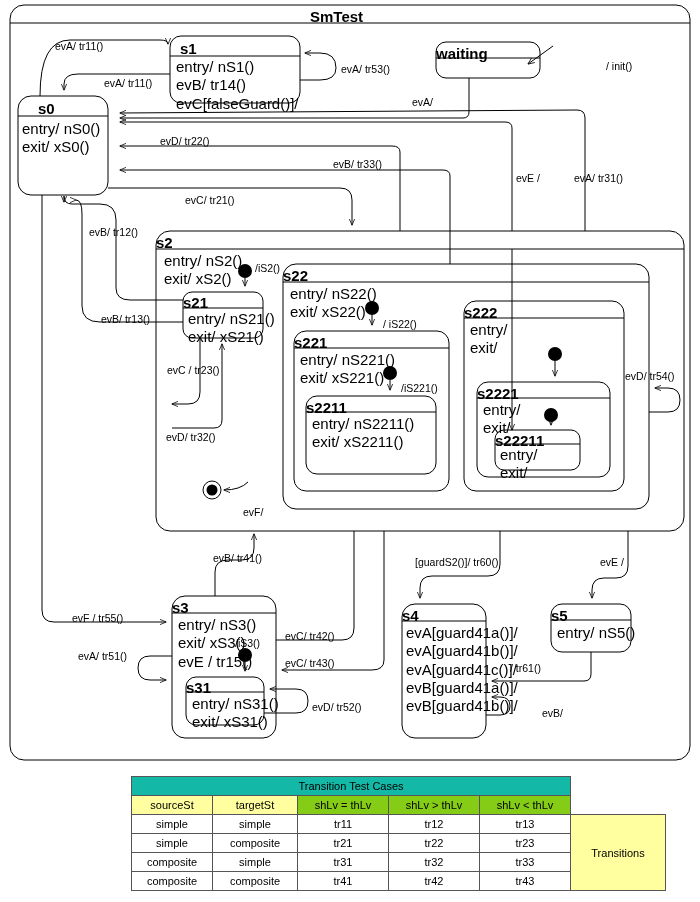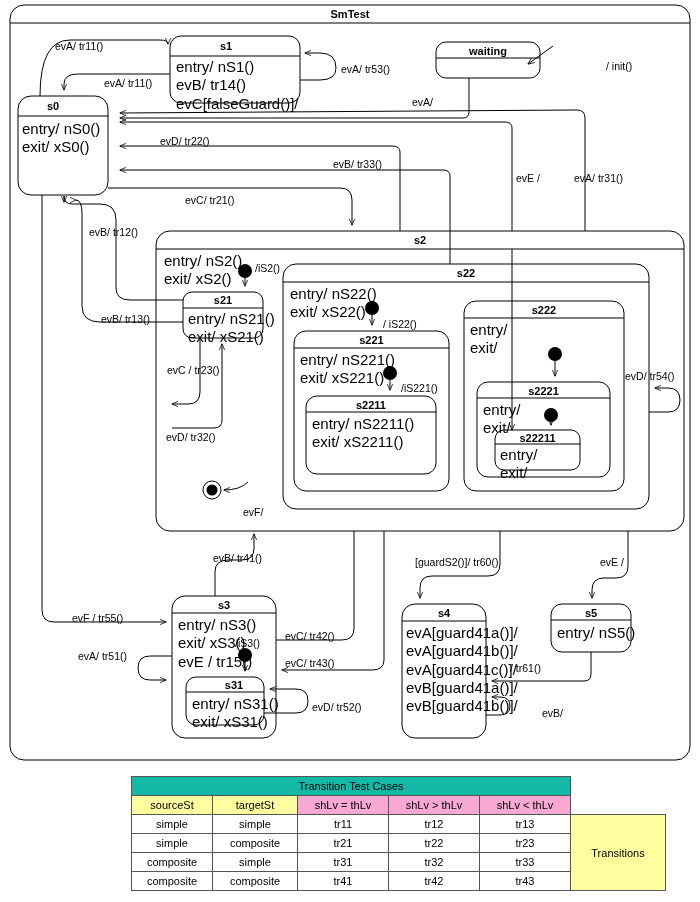--- a/index.html
+++ b/index.html
@@ -1,27 +1,27 @@
 <!DOCTYPE html>
 <html><head>
 <meta charset="utf-8">
 <title>SmTest State Machine</title>
 <style>
   html,body{margin:0;padding:0;background:#ffffff;}
   body{font-family:"Liberation Sans","DejaVu Sans",sans-serif;}
   #canvas{position:relative;width:700px;height:902px;overflow:hidden;background:#fff;}
   svg.layer{position:absolute;left:0;top:0;width:700px;height:902px;}
   .lbl{position:absolute;font-size:10.5px;color:#000;white-space:nowrap;line-height:1.18;}
-  .stname{position:absolute;font-size:11px;font-weight:bold;color:#000;white-space:nowrap;text-align:center;}
+  .stname{position:absolute;font-size:15px;font-weight:bold;color:#000;white-space:nowrap;text-align:left;}
   .body{position:absolute;font-size:15px;color:#000;white-space:pre;line-height:1.22;}
   
   #ttable{position:absolute;left:131px;top:776px;border-collapse:collapse;font-size:11px;}
   #ttable td{border:1px solid #555;padding:1px 4px;text-align:center;height:16px;}
   .hdr-y{background:#ffffa0;font-weight:normal;}
-  .hdr-b{background:#f9a8d4;}
+  .hdr-b{background:#84cc16;}
   .cell-w{background:#ffffff;}
   .trans-cell{background:#ffffa0;width:86px;}
   .title-cell{background:#14b8a6;}
 </style>
 </head>
 <body>
 
 <div id="canvas">
 
   <svg class="layer" viewBox="0 0 700 902">
@@ -152,26 +152,26 @@
 
       <path d="M 591,652 L 591,674 Q 591,681 584,681 L 492,681" marker-end="url(#ah)"></path>
 
       <path d="M 486,715 L 500,715 Q 510,715 510,706 Q 510,697 500,697 L 492,697" marker-end="url(#ah)"></path>
 
     </g>
   </svg>
 
   <div class="stname" style="left:310px;top:8px;width:80px;">SmTest</div>
 
-  <div class="stname" style="left:162px;top:40px;width:128px;">s1</div>
+  <div class="stname" style="left:180px;top:40px;width:128px;">s1</div>
   <div class="body" style="left:176px;top:58px;">entry/ nS1()
 evB/ tr14()
 evC[falseGuard()]/</div>
 
-  <div class="stname" style="left:18px;top:100px;width:70px;">s0</div>
+  <div class="stname" style="left:18px;top:100px;width:70px;padding-left:20px;">s0</div>
   <div class="body" style="left:22px;top:120px;">entry/ nS0()
 exit/ xS0()</div>
 
   <div class="stname" style="left:436px;top:45px;width:104px;">waiting</div>
 
   <div class="stname" style="left:156px;top:234px;width:528px;">s2</div>
   <div class="body" style="left:164px;top:252px;">entry/ nS2()
 exit/ xS2()</div>
 
   <div class="stname" style="left:183px;top:294px;width:80px;">s21</div>

